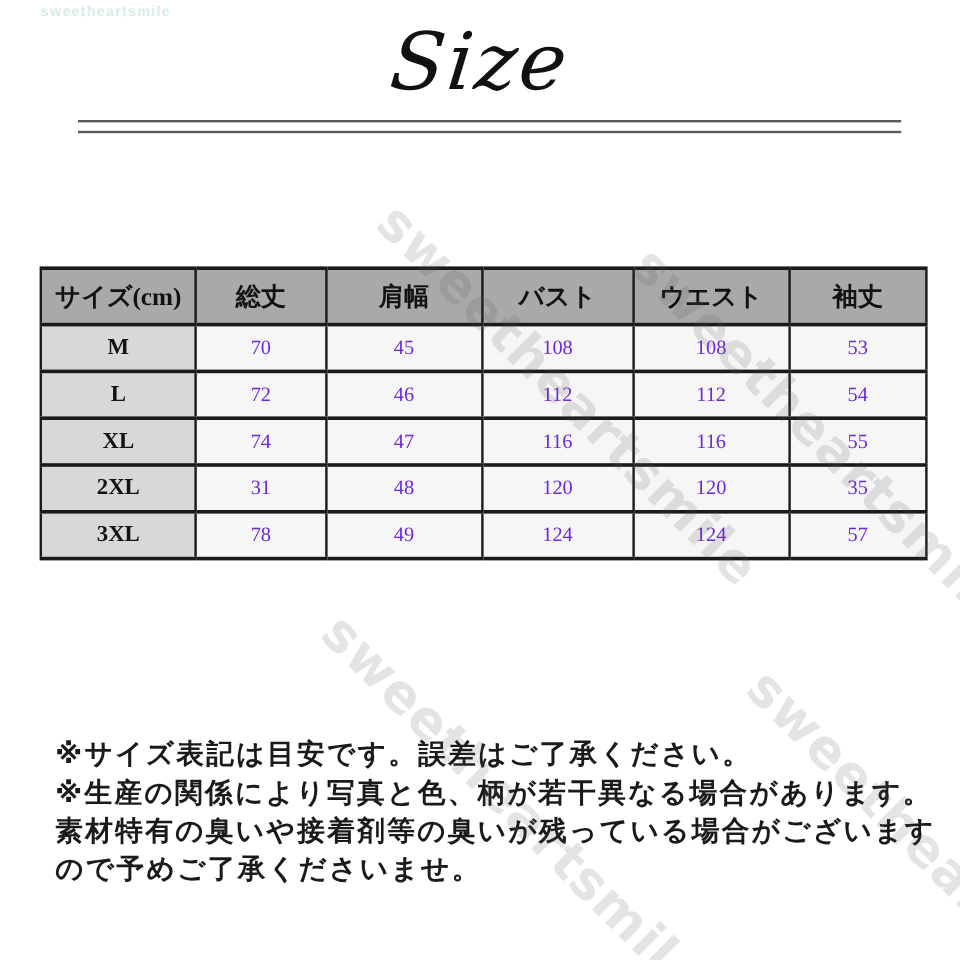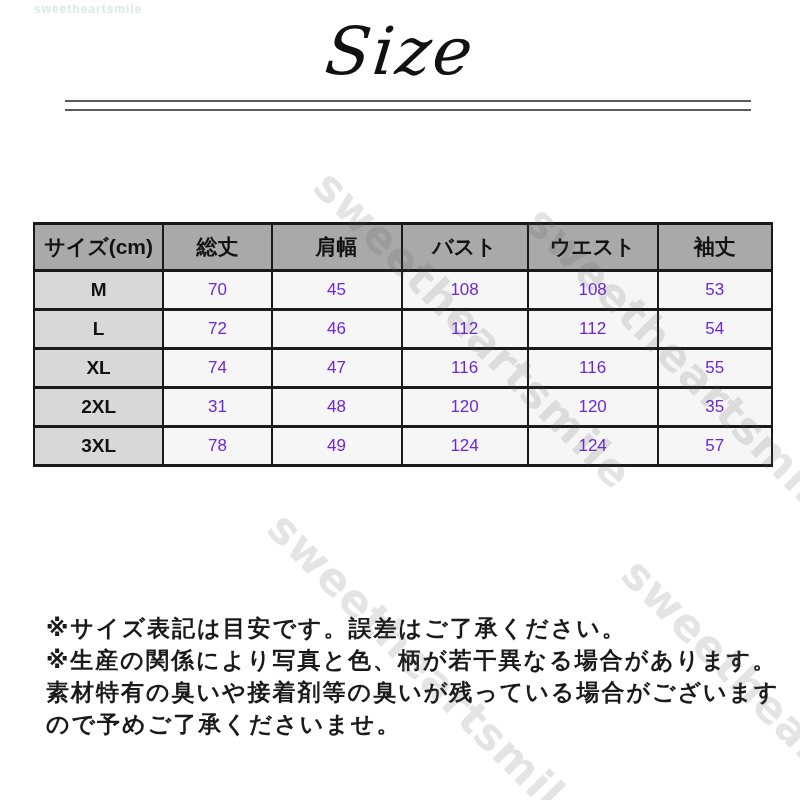--- a/index.html
+++ b/index.html
@@ -26,20 +26,21 @@
     position:absolute;left:33px;top:222px;width:740px;
     border-collapse:collapse;table-layout:fixed;text-align:center;
   }
   .size-table col.c1{width:17.5%;} .size-table col.c2{width:14.7%;}
   .size-table col.c3{width:17.6%;} .size-table col.c4{width:17.1%;}
   .size-table col.c5{width:17.6%;} .size-table col.c6{width:15.5%;}
   .size-table th,.size-table td{
     border-left:2px solid var(--border);border-right:2px solid var(--border);
     border-top:3px solid var(--border);border-bottom:3px solid var(--border);
     vertical-align:middle;
+    font-family:Liberation Serif, serif;
   }
   .size-table th{
     background:var(--header-bg);height:47px;font-size:21px;font-weight:bold;color:#121212;
   }
   .size-table td{background:var(--cell-bg);height:39px;font-size:17px;color:#6d28d9;}
   .size-table td.size-label{
     background:var(--size-col-bg);font-weight:bold;font-size:19px;color:#121212;
   }
   .notes{position:absolute;left:46px;top:612px;line-height:32px;}
   .note-line{

